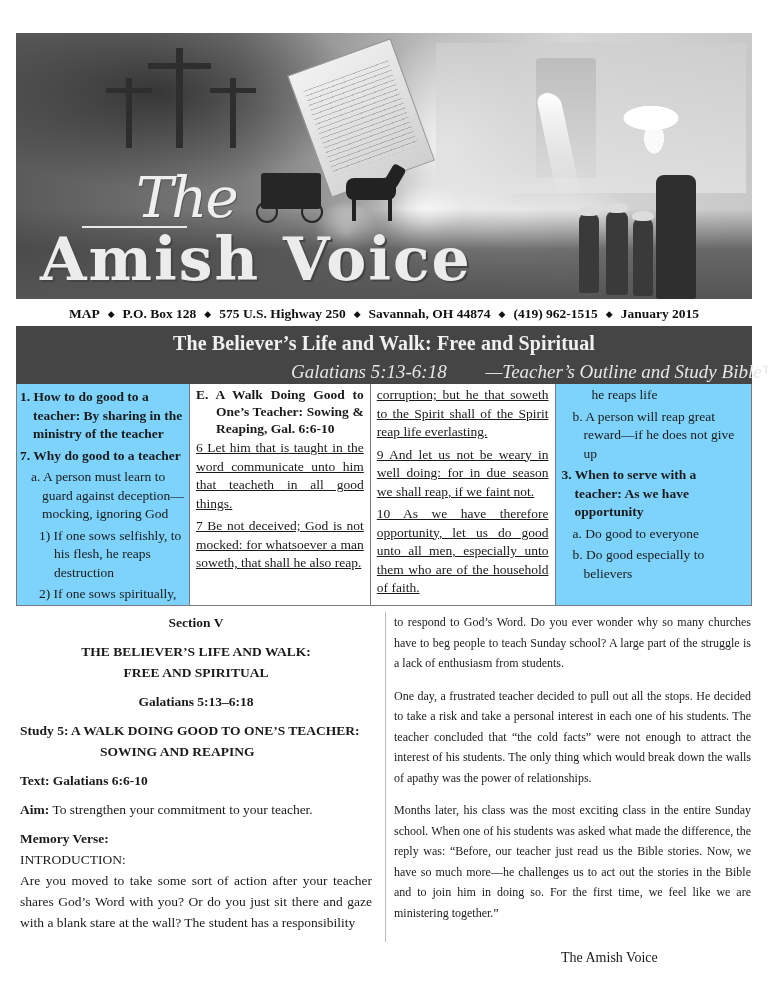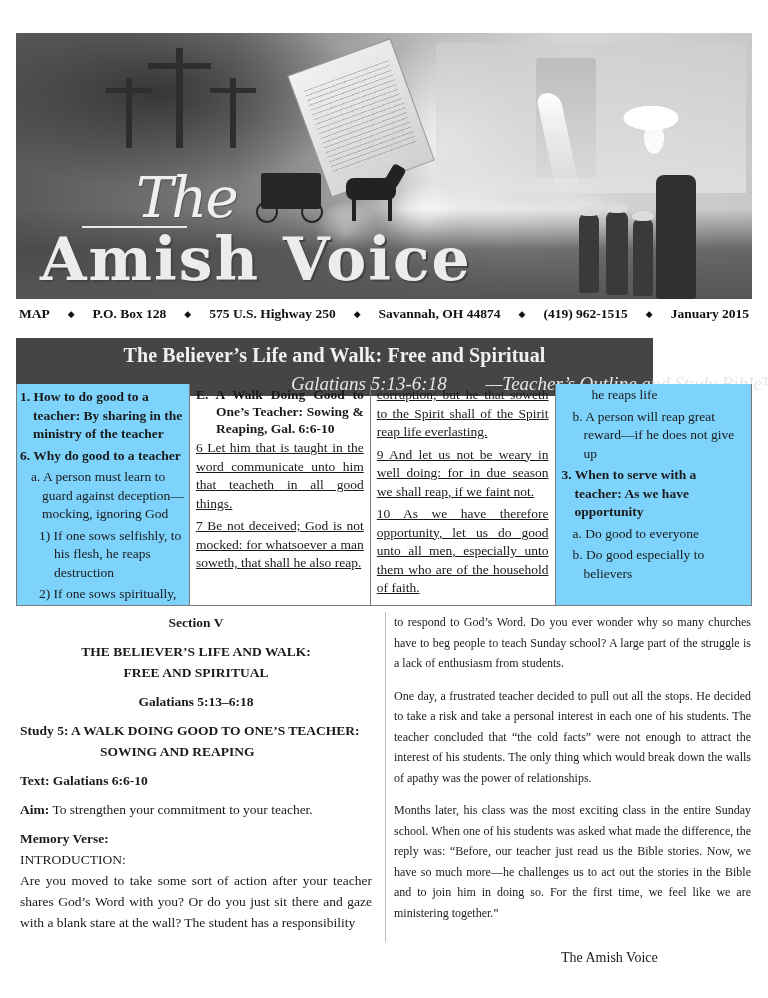--- a/index.html
+++ b/index.html
@@ -91,28 +91,28 @@
   .brand-main {
     position: absolute; left: 24px; top: 196px;
     font-family: "DejaVu Serif", serif; font-weight: bold; font-size: 60px;
     color: #ececec; letter-spacing: 2px; line-height: 1;
     text-shadow: 2px 2px 0 #444;
   }
 
   
   .infobar {
     position: absolute; left: 16px; top: 304px; width: 736px; height: 20px;
-    display: flex; justify-content: center; align-items: center; gap: 18px;
+    display: flex; justify-content: center; align-items: center; gap: 8px;
     font-weight: bold; font-size: 13.5px; color: #111; white-space: nowrap;
   }
   .infobar .sep { font-size: 9px; }
 
   
   .titlebar {
-    position: absolute; left: 16px; top: 338px; width: 637px; height: 58px;
+    position: absolute; left: 16px; top: 326px; width: 736px; height: 58px;
     background: #454545; color: #f0f0f0;
   }
   .titlebar .title {
     position: absolute; left: 0; top: 6px; width: 100%; text-align: center;
     font-weight: bold; font-size: 20px; letter-spacing: 0.1px;
   }
   .titlebar .subtitle {
     position: absolute; left: 275px; top: 35px; font-style: italic; font-size: 19px; color: #e6e6e6;
     white-space: nowrap;
   }
@@ -212,21 +212,21 @@
   <div class="title">The Believer’s Life and Walk: Free and Spiritual</div>
   <div class="subtitle">
     <span class="ref">Galatians 5:13-6:18</span>
     <span>—Teacher’s Outline and Study Bible™</span>
   </div>
 </div>
 
 <div class="outline">
   <div class="ocol oc1 gray">
     <div class="o-item o-bold hang1">1. How to do good to a teacher: By sharing in the ministry of the teacher</div>
-    <div class="o-item o-bold hang1">6. Why do good to a teacher</div>
+    <div class="o-item o-bold hang1">7. Why do good to a teacher</div>
     <div class="o-item hang2">a. A person must learn to guard against deception—mocking, ignoring God</div>
     <div class="o-item hang3">1) If one sows selfishly, to his flesh, he reaps destruction</div>
     <div class="o-item hang3">2) If one sows spiritually,</div>
   </div>
   <div class="ocol oc2">
     <div class="sec-head">E. A Walk Doing Good to One’s Teacher: Sowing &amp; Reaping, Gal. 6:6-10</div>
     <div class="verse">6 Let him that is taught in the word communicate unto him that teacheth in all good things.</div>
     <div class="verse">7 Be not deceived; God is not mocked: for whatsoever a man soweth, that shall he also reap.</div>
   </div>
   <div class="ocol oc3">

